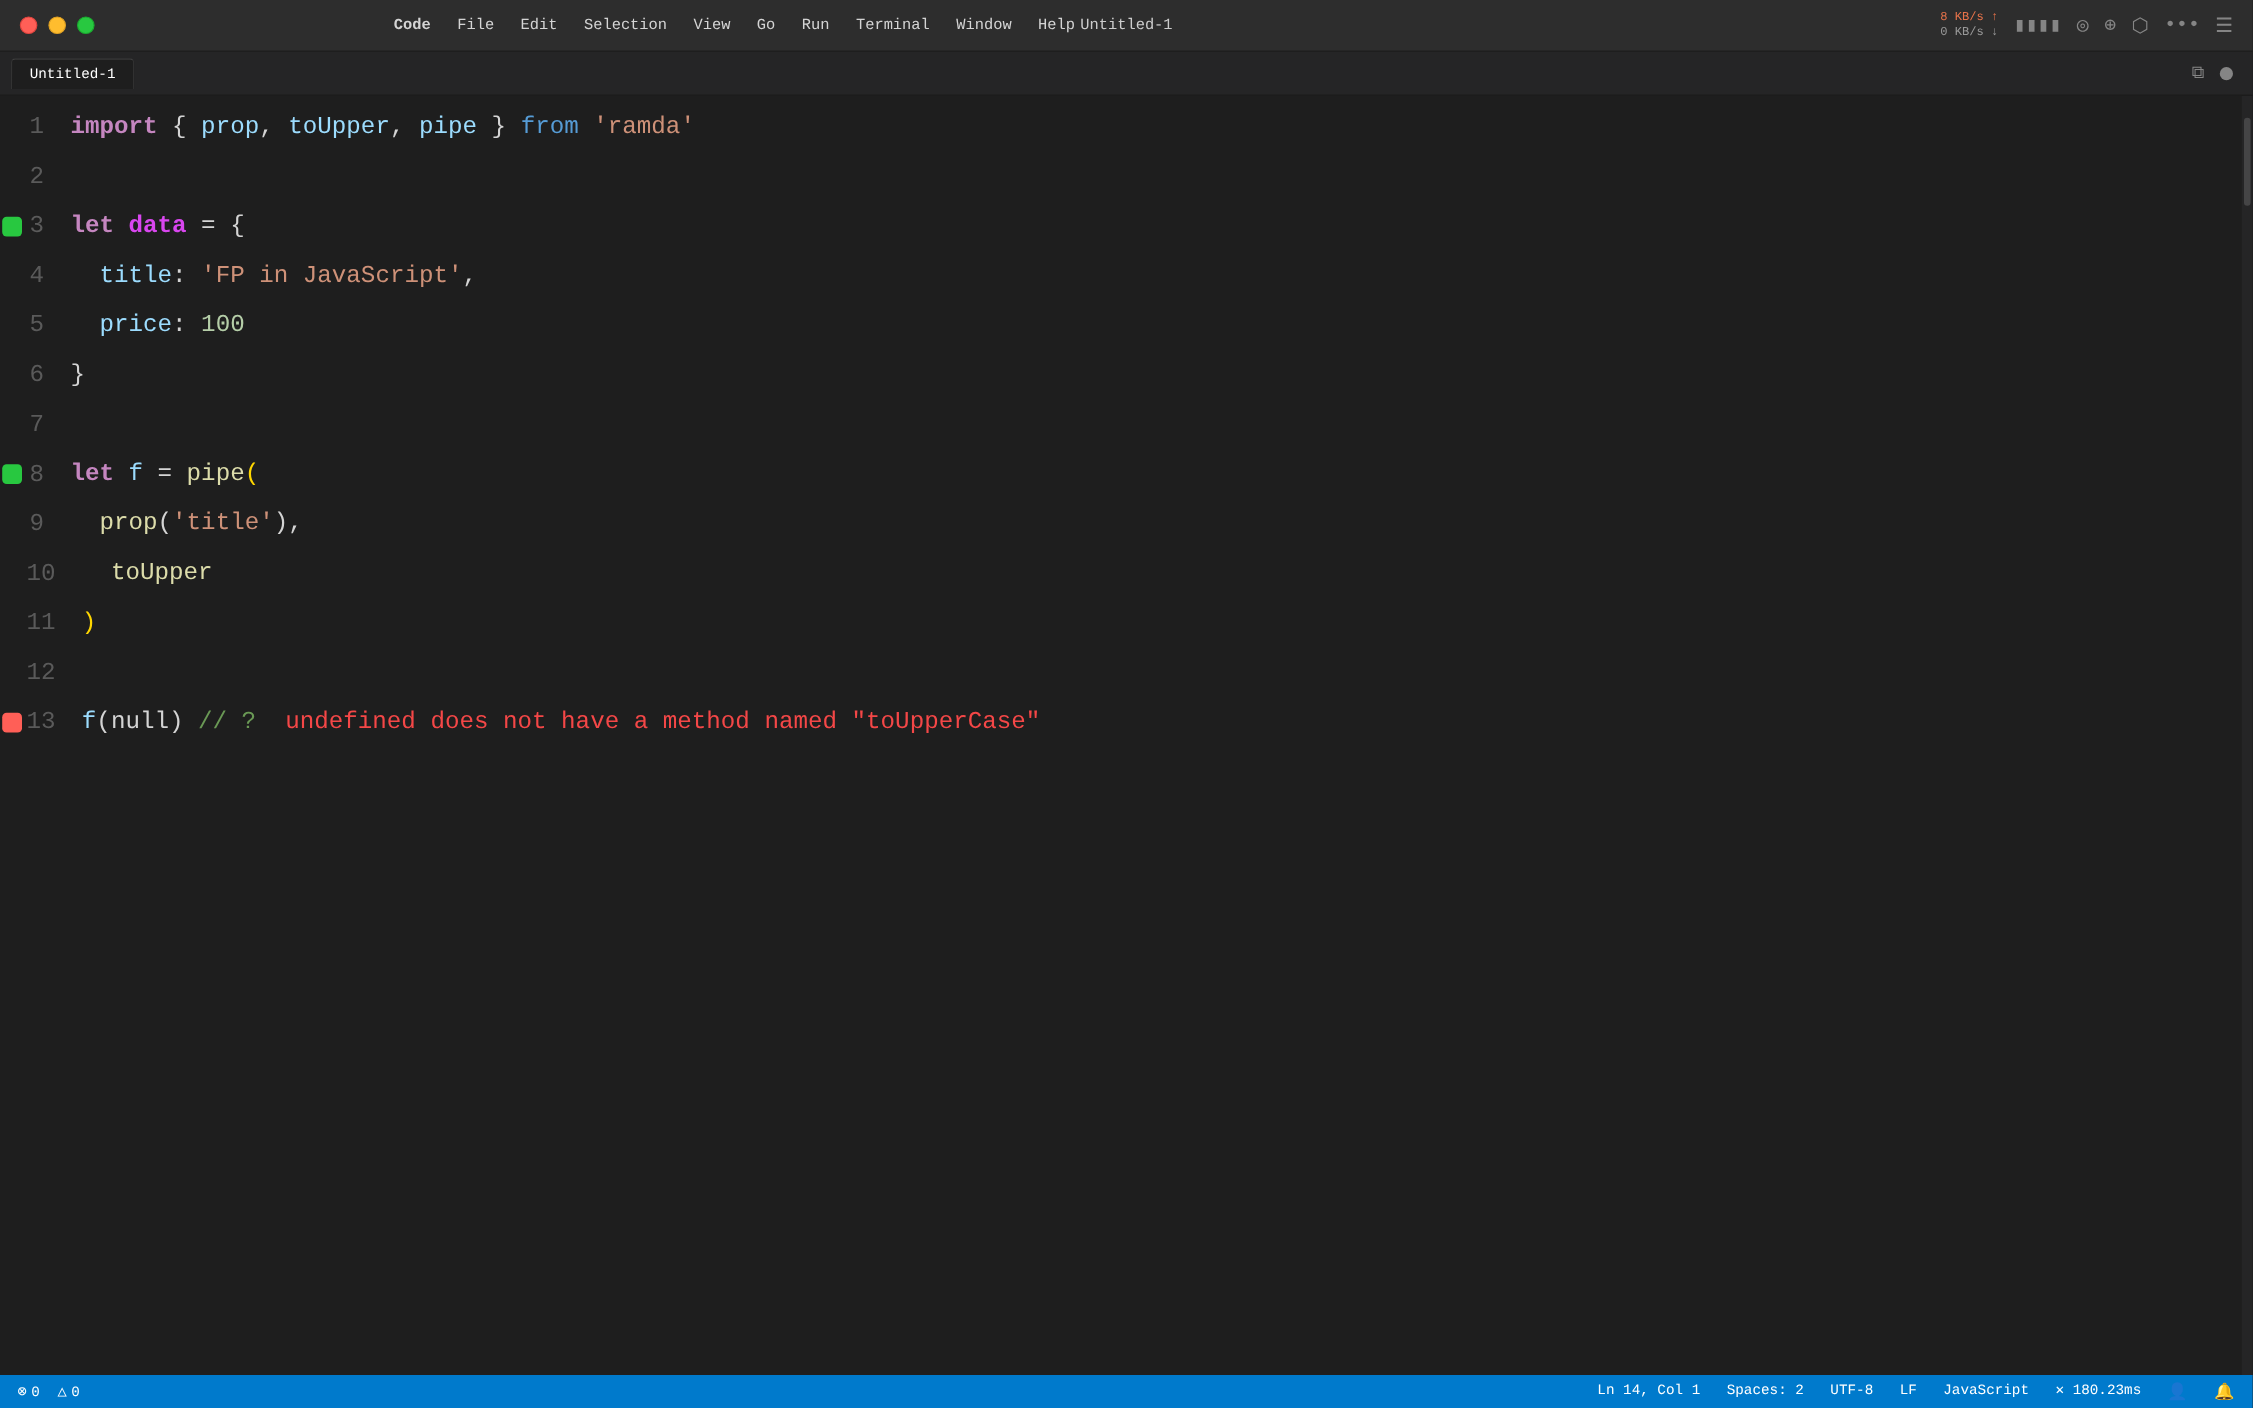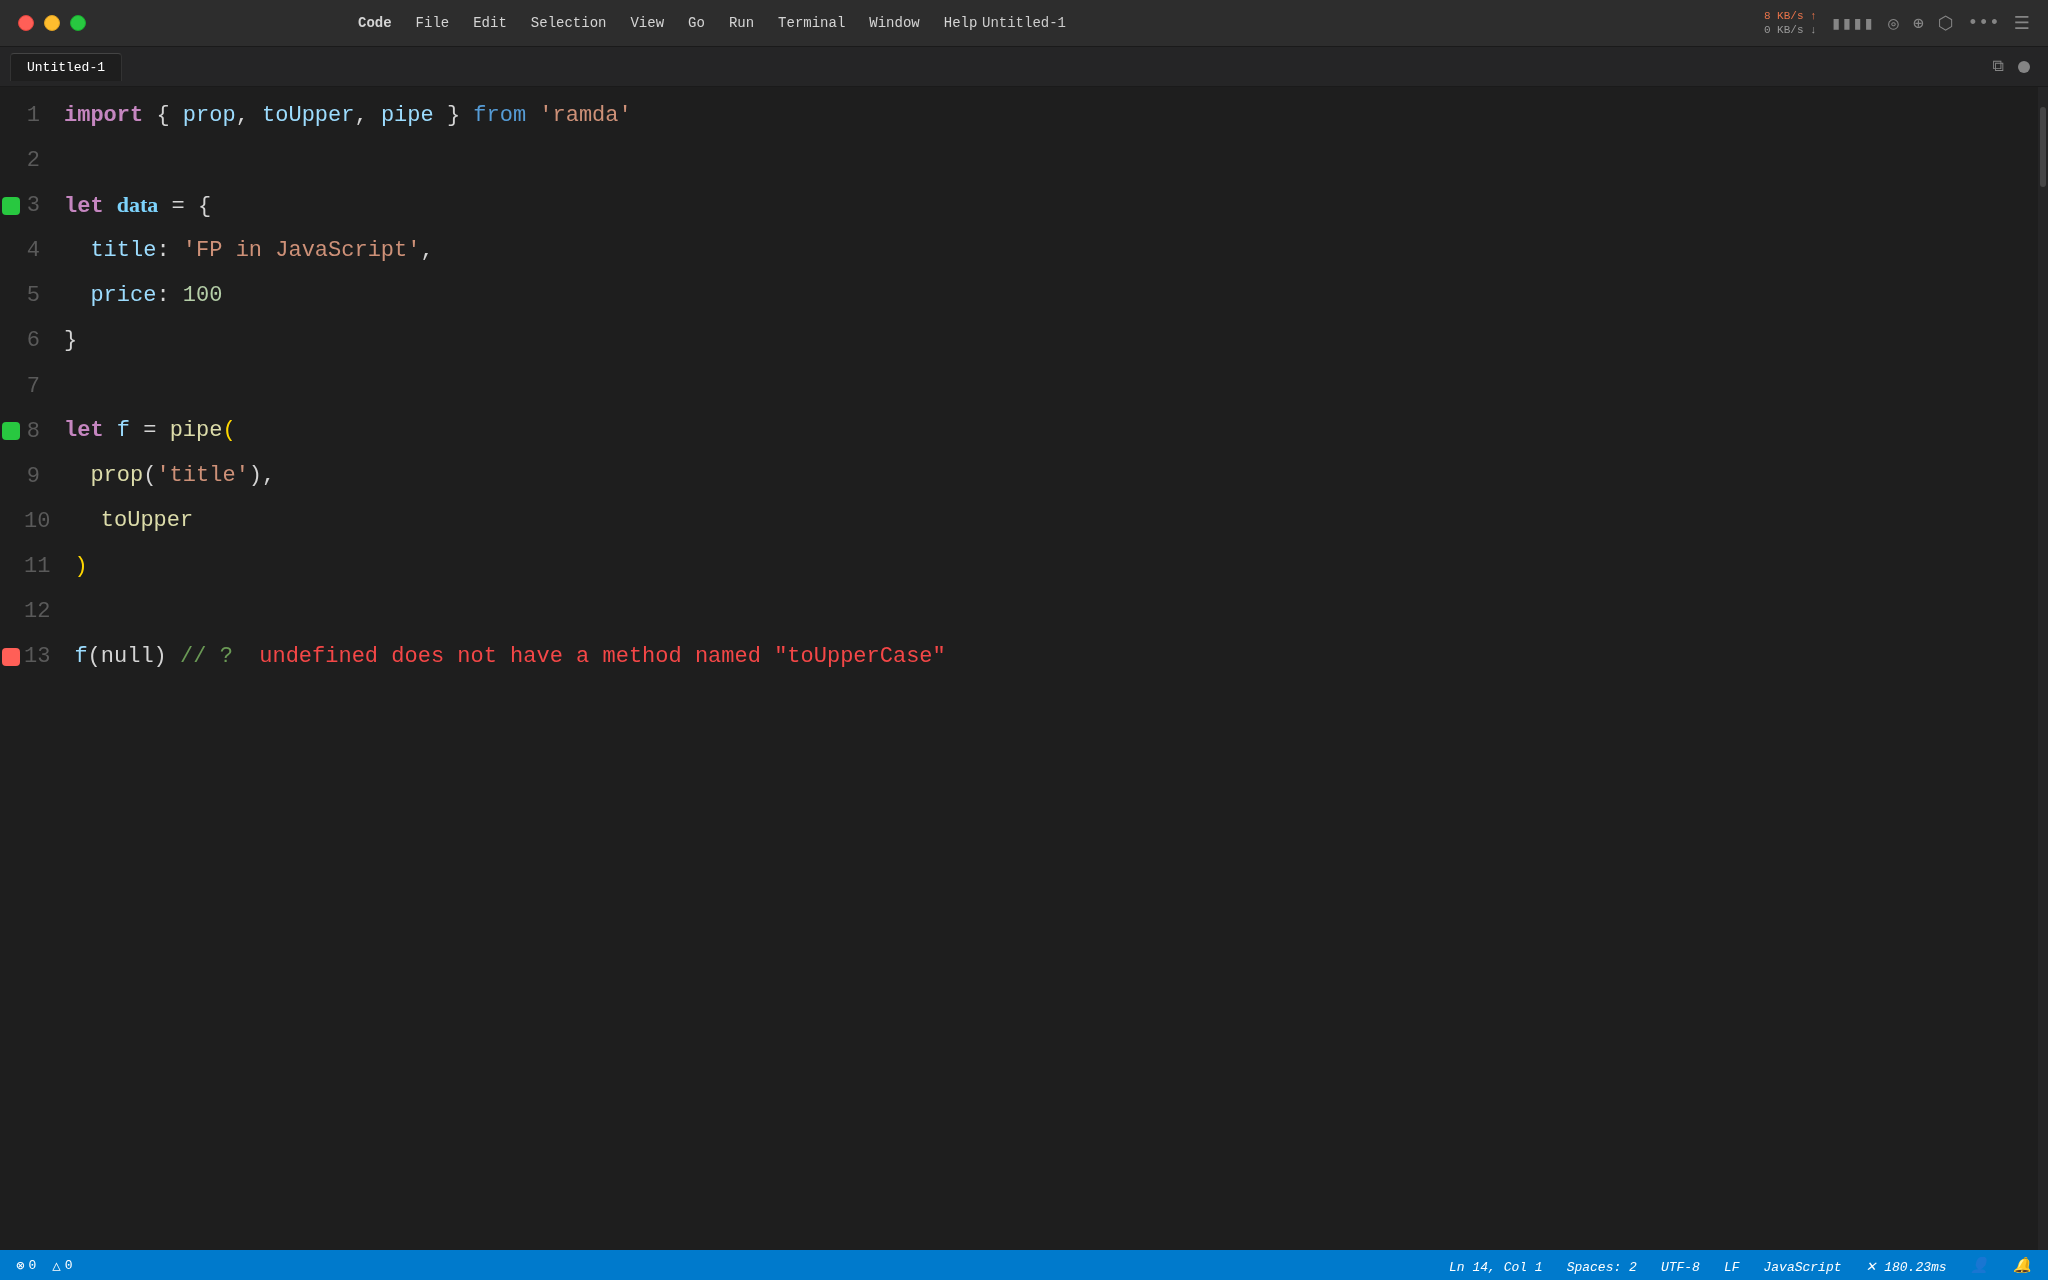--- a/index.html
+++ b/index.html
@@ -147,21 +147,21 @@
       background: #007acc;
       height: 30px;
       display: flex;
       align-items: center;
       padding: 0 16px;
       font-size: 13px;
       color: #ffffff;
       gap: 24px;
     }
     .status-left { display: flex; align-items: center; gap: 16px; }
-    .status-right { margin-left: auto; display: flex; align-items: flex-end; gap: 24px; font-style: italic; }
+    .status-right { margin-left: auto; display: flex; align-items: flex-start; gap: 24px; }
     .status-item { display: flex; align-items: center; gap: 5px; font-size: 13px; }
     .error-count { display: flex; align-items: center; gap: 4px; color: #fff; }
     .warn-count { display: flex; align-items: center; gap: 4px; color: #fff; }
 
     
     .line-row {
       display: flex;
       align-items: center;
       min-height: 41px;
       position: relative;
@@ -266,21 +266,21 @@
       </div>
 
       <div class="line-row">
         <div class="line-num">2</div>
         <div class="code-line"></div>
       </div>
 
       <div class="line-row" style="position:relative;">
         <div class="bp-dot bp-green"></div>
         <div class="line-num">3</div>
-        <div class="code-line"><span class="kw">let</span> <span style="color:#7dd3fc;font-weight:bold;font-family:Liberation Serif, serif;">data</span> <span style="color:#d4d4d4;">= {</span></div>
+        <div class="code-line"><span class="kw">let</span> <span style="color:#d946ef;font-weight:bold;">data</span> <span style="color:#d4d4d4;">= {</span></div>
       </div>
 
       <div class="line-row">
         <div class="line-num">4</div>
         <div class="code-line">  <span class="key">title</span><span style="color:#d4d4d4;">:</span> <span class="val-str">'FP in JavaScript'</span><span style="color:#d4d4d4;">,</span></div>
       </div>
 
       <div class="line-row">
         <div class="line-num">5</div>
         <div class="code-line">  <span class="key">price</span><span style="color:#d4d4d4;">:</span> <span class="val-num">100</span></div>

